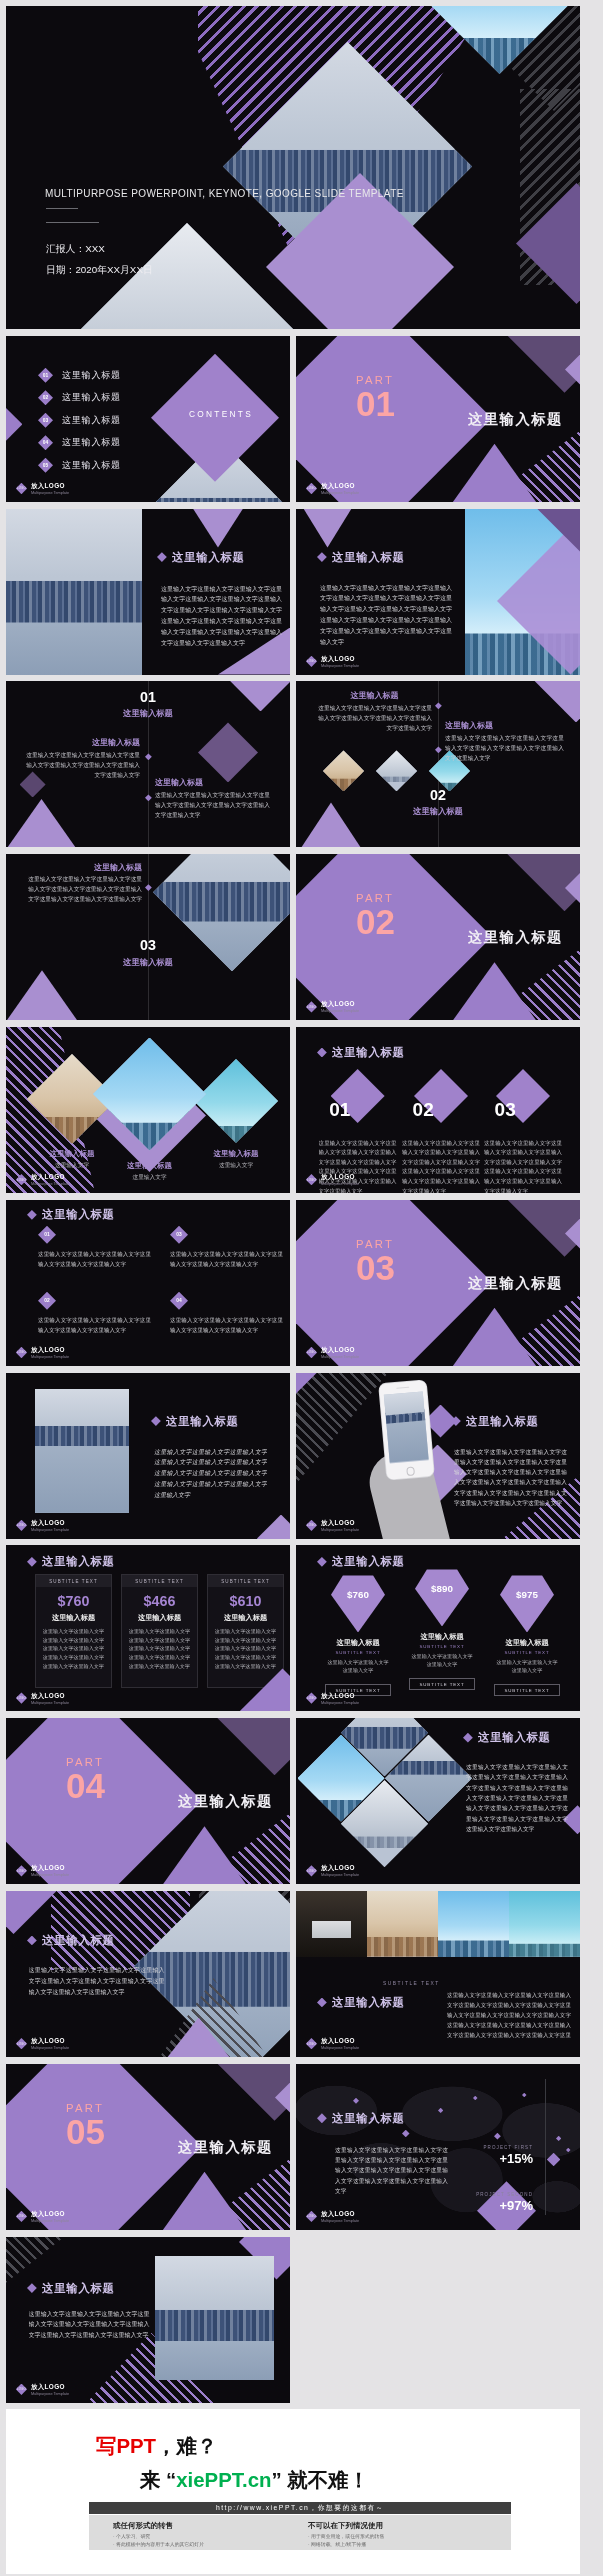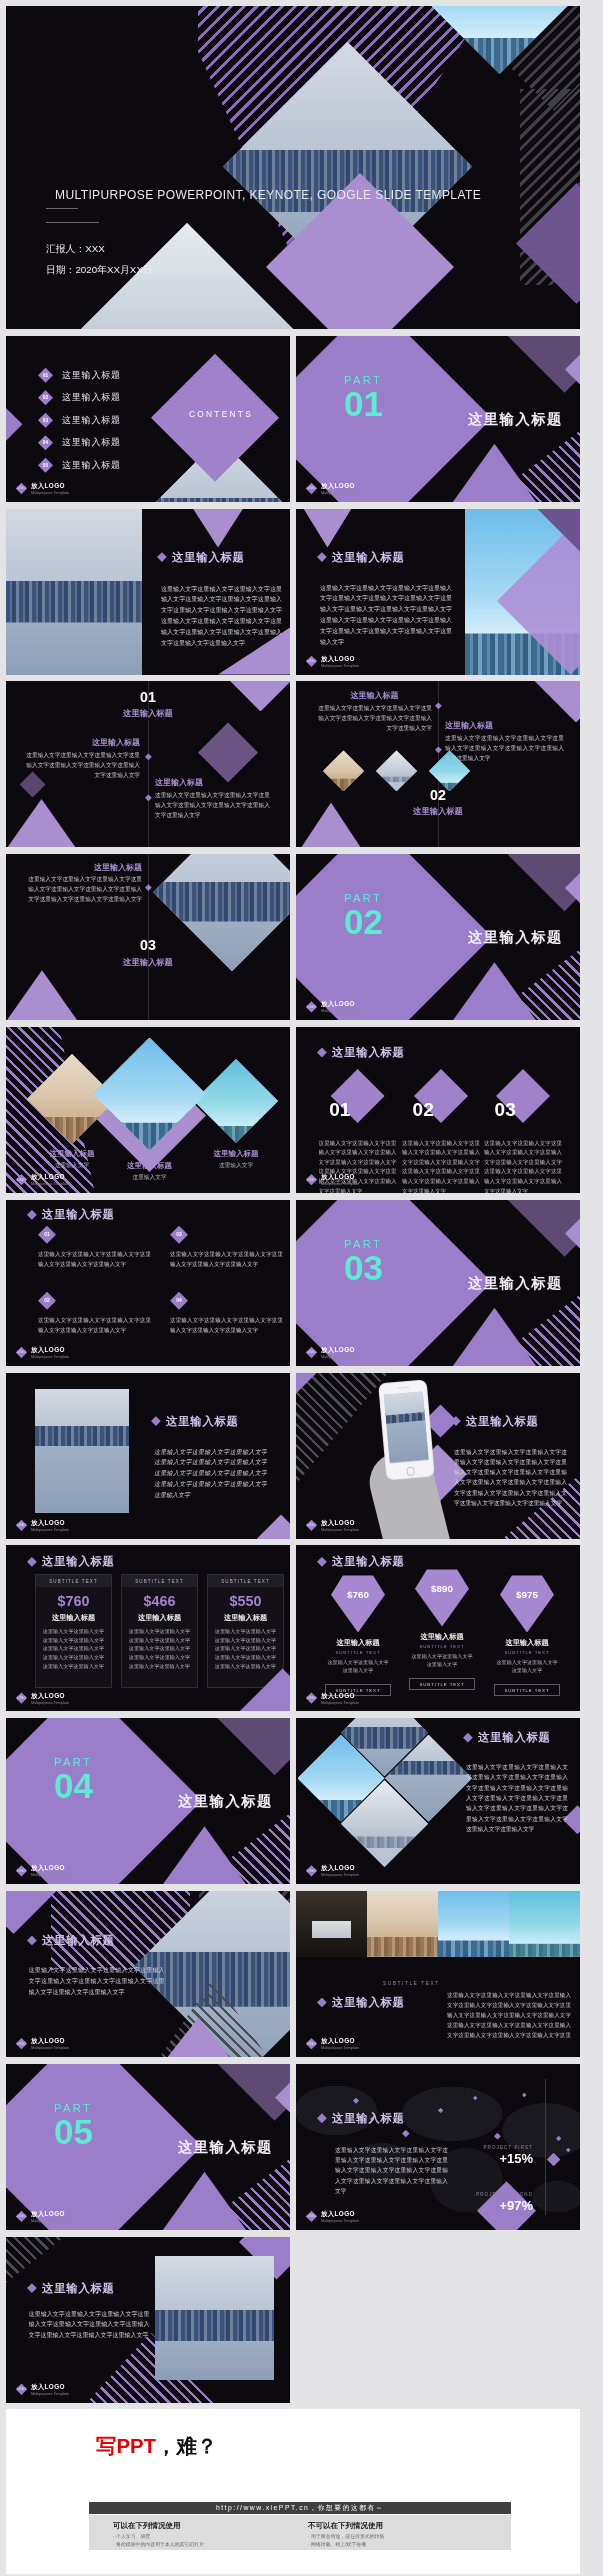--- a/index.html
+++ b/index.html
@@ -27,21 +27,21 @@
   .phDesk{background-image:linear-gradient(180deg,rgba(230,232,235,.95),rgba(200,205,210,.95)),linear-gradient(180deg,#3b332c,#24201c 55%,#15120f);background-size:55% 26%,100% 100%;background-position:50% 62%,top}
   .hdr{position:absolute;display:flex;align-items:center;gap:5.3px;z-index:6}
   .hdr .bul{width:9.8px;height:9.8px;background:#9b7ec9;clip-path:polygon(50% 0,100% 50%,50% 100%,0 50%);flex:0 0 auto}
   .hdr .t{font-size:11.3px;font-weight:bold;color:#cfc2e8;letter-spacing:0.8px;white-space:nowrap}
   .body{position:absolute;font-size:6px;line-height:1.8;color:#d6d6da;text-align:justify;overflow:hidden;z-index:6}
   .logo{position:absolute;left:9.8px;bottom:6.8px;display:flex;align-items:center;gap:3.8px;z-index:9}
   .logo .ld{width:11.3px;height:11.3px;background:#9b7ec9;clip-path:polygon(50% 0,100% 50%,50% 100%,0 50%);display:flex;align-items:center;justify-content:center;font-size:3px;color:#f0eaf8}
   .logo .lt b{display:block;font-size:6.4px;color:#fff;letter-spacing:0.4px}
   .logo .lt i{display:block;font-style:normal;font-size:3.8px;color:#8d8699}
   .part-dia{position:absolute;left:-41px;top:-36px;width:237px;height:237px;background:#9b7ec9;clip-path:polygon(50% 0,100% 50%,50% 100%,0 50%);z-index:2}
-  .part-in{position:absolute;left:48px;top:38px;z-index:3;color:#5eead4}
+  .part-in{position:absolute;left:60px;top:38px;z-index:3;color:#fca5a5}
   .part-in .pl{display:block;font-size:11.3px;letter-spacing:2.3px}
   .part-in .pn{display:block;font-size:35px;font-weight:bold;line-height:1}
   .part-title{position:absolute;left:172px;top:74px;font-size:14.3px;font-weight:bold;color:#f2f0f5;letter-spacing:1.5px;z-index:3}
   .vline{position:absolute;left:50%;top:0;bottom:0;width:0.8px;background:rgba(255,255,255,.14)}
   .sm-ttl{font-size:8px;font-weight:bold;color:#a98fd0;margin-bottom:2.3px}
   .card{position:absolute;width:75px;height:112px;border:0.8px solid #2f2d34;background:#131117}
   .card .chdr{height:11.3px;background:#201e25;display:flex;align-items:center;justify-content:center;font-size:4.5px;letter-spacing:1.1px;color:#b9b4c2}
   .card .cp{margin-top:6px;text-align:center;font-size:14.3px;font-weight:bold;color:#a585d2}
   .card .ct{margin-top:4.5px;text-align:center;font-size:7.2px;font-weight:bold;color:#eee}
   .card .cb{margin:3.8px 6.8px 0;font-size:5.1px;line-height:1.7;color:#b9b9bf;text-align:justify;height:45px;overflow:hidden}
@@ -98,21 +98,21 @@
 
   <div class="cover">
     <div class="abs stripes-p2" style="left:192px;top:-45px;width:317px;height:324px;clip-path:polygon(0 0,100% 0,34% 100%,0 28%)"></div>
     <div class="cdia ph phA" style="left:217px;top:36px;width:249px;height:249px;z-index:3"></div>
     <div class="cdia ph phB" style="left:422px;top:-75px;width:143px;height:143px;z-index:2"></div>
     <div class="cdia stripes-g2" style="right:-53px;top:-53px;width:158px;height:158px;z-index:1"></div>
     <div class="abs stripes-g2" style="right:-22.6px;top:83px;width:83px;height:196px;z-index:1"></div>
     <div class="cdia" style="left:260px;top:167px;width:188px;height:188px;background:#a98fd0;z-index:4"></div>
     <div class="cdia" style="right:-57px;top:177px;width:121px;height:121px;background:#6d5590;z-index:2"></div>
     <div class="cdia ph phE" style="left:68px;top:217px;width:226px;height:226px;z-index:3"></div>
-    <div class="abs" style="left:49px;top:182px;font-size:12px;color:#e8e8ea;letter-spacing:0.4px;z-index:6">MULTIPURPOSE POWERPOINT, KEYNOTE, GOOGLE SLIDE TEMPLATE</div>
+    <div class="abs" style="left:39px;top:182px;font-size:10px;color:#e8e8ea;letter-spacing:0.4px;z-index:6">MULTIPURPOSE POWERPOINT, KEYNOTE, GOOGLE SLIDE TEMPLATE</div>
     <div class="abs" style="left:40px;top:202px;width:32px;height:0.8px;background:#6a6a70;z-index:6"></div>
     <div class="abs" style="left:40px;top:216px;width:53px;height:0.8px;background:#6a6a70;z-index:6"></div>
     <div class="abs" style="left:40px;top:237px;font-size:9.8px;color:#efeef2;z-index:6">汇报人：XXX</div>
     <div class="abs" style="left:40px;top:256px;width:132px;font-size:9.8px;line-height:1.55;color:#efeef2;z-index:6">日期：2020年XX月XX日</div>
   </div>
 
   <div class="row">
     <div class="s">
       <div class="abs" style="left:32px;top:32px;z-index:6">
         <div class="ct-item">
@@ -456,21 +456,21 @@
         <div class="cb">这里输入文字这里输入文字这里输入文字这里输入文字这里输入文字这里输入文字这里输入文字这里输入文字这里输入文字这里输入文字</div>
       </div>
       <div class="card" style="left:115px;top:29px">
         <div class="chdr">SUBTITLE TEXT</div>
         <div class="cp">$466</div>
         <div class="ct">这里输入标题</div>
         <div class="cb">这里输入文字这里输入文字这里输入文字这里输入文字这里输入文字这里输入文字这里输入文字这里输入文字这里输入文字这里输入文字</div>
       </div>
       <div class="card" style="left:201px;top:29px">
         <div class="chdr">SUBTITLE TEXT</div>
-        <div class="cp">$550</div>
+        <div class="cp">$610</div>
         <div class="ct">这里输入标题</div>
         <div class="cb">这里输入文字这里输入文字这里输入文字这里输入文字这里输入文字这里输入文字这里输入文字这里输入文字这里输入文字这里输入文字</div>
       </div>
       <div class="cdia" style="right:-36px;bottom:-44px;width:87px;height:87px;background:#9b7ec9"></div>
       <div class="logo">
           <span class="ld">LOGO</span>
           <span class="lt">
             <b>放入LOGO</b>
             <i>Multipurpose Template</i>
           </span>
@@ -680,24 +680,25 @@
             <b>放入LOGO</b>
             <i>Multipurpose Template</i>
           </span>
         </div>
     </div>
 
   </div>
 
   <div class="adpanel">
     <div class="adline1"><span class="red">写PPT</span><span>，难？</span></div>
+    <div class="adline2"><span>来 “</span><span class="green">xiePPT.cn</span><span>” 就不难！</span></div>
     <div class="adbar">http://www.xiePPT.cn，你想要的这都有～</div>
     <div class="adbox">
       <div class="adcol" style="left:24px">
-        <div class="at">可以在下列情况使用</div>
+        <div class="at">或任何形式的转售</div>
         <div class="ai">· <span>个人学习、研究</span></div>
         <div class="ai">· <span>将此模板中的内容用于本人的其它幻灯片</span></div>
       </div>
       <div class="adcol" style="left:219px">
         <div class="at">不可以在下列情况使用</div>
         <div class="ai">· <span>用于商业用途，或任何形式的转售</span></div>
         <div class="ai">· <span>网络转载、线上/线下传播</span></div>
       </div>
     </div>
   </div>

